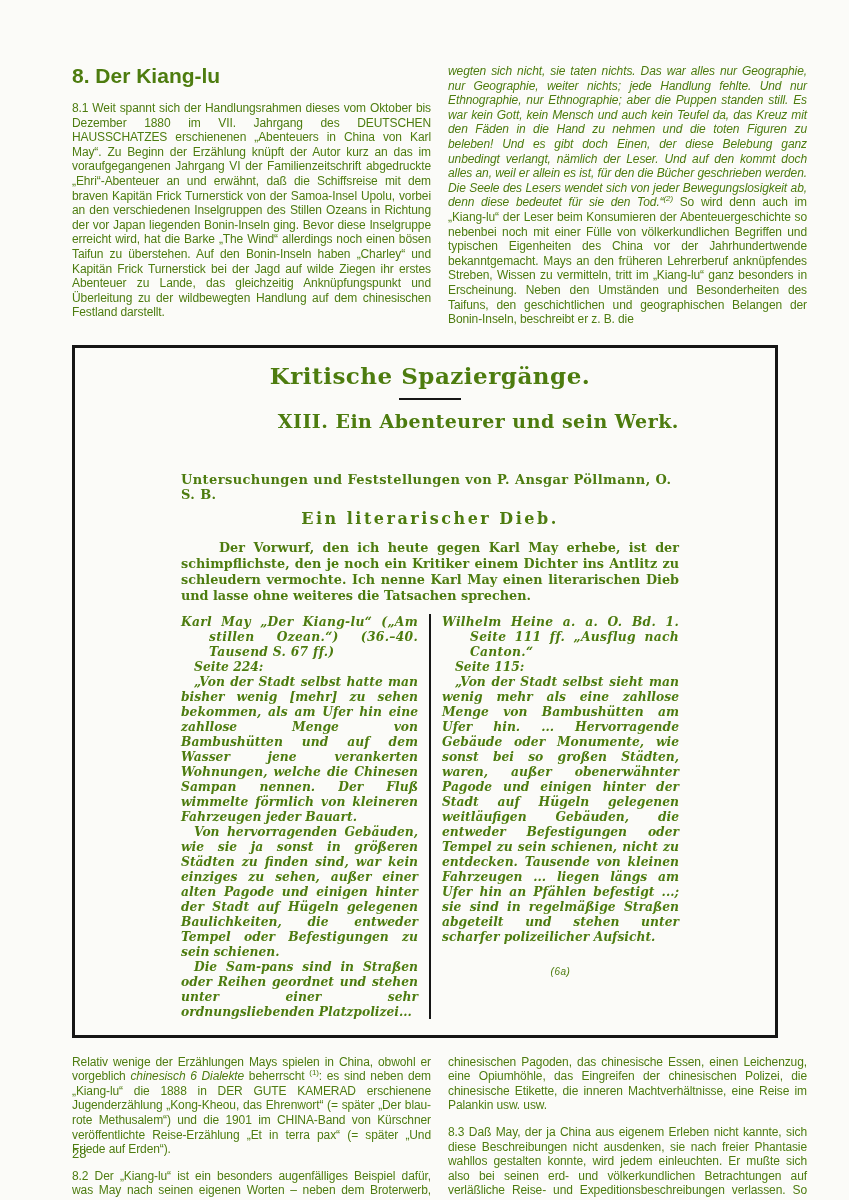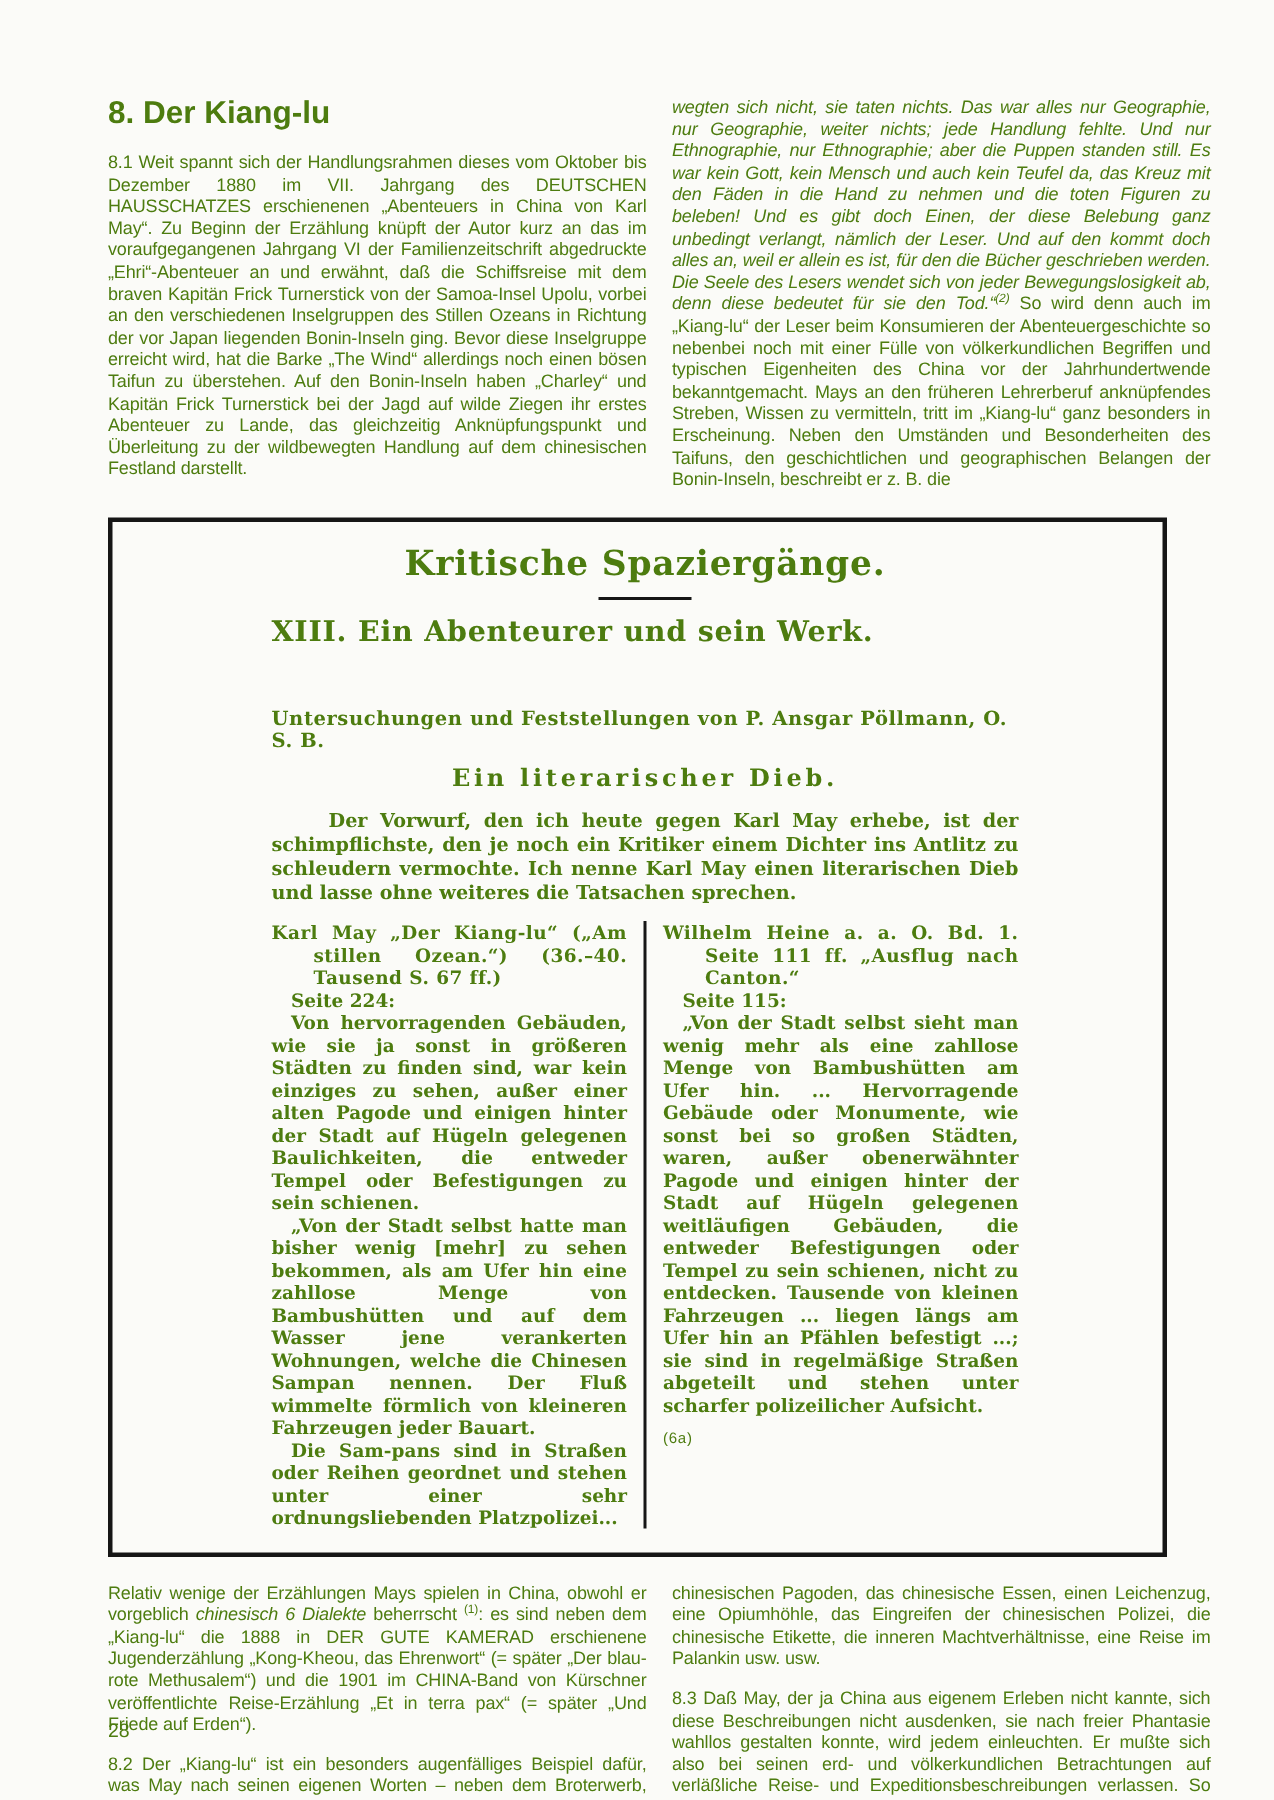--- a/index.html
+++ b/index.html
@@ -32,37 +32,37 @@
     width:700px;
     border:3px solid #161616;
     background:#fbfbf8;
   }
   .fax-inner{
     margin:14px 96px 16px 106px;
   }
   .fraktur{font-family:"DejaVu Serif", serif;font-weight:700;}
   .fax-title{font-size:23px;text-align:center;letter-spacing:0.5px;}
   .fax-rule{width:62px;height:2px;background:#161616;margin:9px auto 10px auto;}
-  .fax-section{font-size:19px;text-align:left;letter-spacing:0.5px;margin-bottom:28px;}
+  .fax-section{font-size:19px;text-align:right;letter-spacing:0.5px;margin-bottom:28px;}
   .fax-subtitle{font-size:13px;letter-spacing:0.4px;margin-bottom:7px;margin-top:40px;}
   .fax-part{font-size:12px;text-align:center;margin-bottom:7px;font-family:"Liberation Serif",serif;font-weight:700;}
   .fax-part-title{font-size:16px;text-align:center;letter-spacing:2.5px;margin-bottom:12px;}
   .fax-intro{
     margin:0 0 10px 0;font-size:12.8px;line-height:16px;
     text-align:justify;text-indent:38px;
   }
   .fax-cols{display:flex;}
-  .fax-col{width:240px;font-size:12.3px;line-height:15px;text-align:justify;}
+  .fax-col{width:240px;font-size:12.3px;line-height:15px;text-align:justify;font-style:italic;}
   .fax-divider{width:2px;background:#161616;margin:0 11px;}
   .fax-col-head{padding-left:28px;text-indent:-28px;letter-spacing:0.3px;}
   .fax-pageref{text-indent:13px;}
   .fax-p{margin:0;text-indent:13px;}
   .fax-caption{
     font-family:"Liberation Sans",sans-serif;font-weight:400;
-    font-size:10px;text-align:left;margin-top:8px;letter-spacing:0.5px;
+    font-size:10px;text-align:center;margin-top:20px;letter-spacing:0.5px;
   }
 
   .bottom{margin-top:17px;}
   p.b2{margin-top:12px;}
   .page-number{
     position:absolute;left:72px;top:1146px;
     font-size:13px;
   }
 </style>
 </head>
@@ -85,22 +85,22 @@
       <div class="fax-title fraktur">Kritische Spaziergänge.</div>
       <div class="fax-rule"></div>
       <div class="fax-section fraktur">XIII. Ein Abenteurer und sein Werk.</div>
       <div class="fax-subtitle fraktur">Untersuchungen und Feststellungen von P. Ansgar Pöllmann, O. S. B.</div>
       <div class="fax-part-title fraktur">Ein literarischer Dieb.</div>
       <p class="fax-intro fraktur">Der Vorwurf, den ich heute gegen Karl May erhebe, ist der schimpflichste, den je noch ein Kritiker einem Dichter ins Antlitz zu schleudern vermochte. Ich nenne Karl May einen literarischen Dieb und lasse ohne weiteres die Tatsachen sprechen.</p>
       <div class="fax-cols">
         <div class="fax-col fraktur">
           <div class="fax-col-head">Karl May „Der Kiang-lu“ („Am stillen Ozean.“) (36.–40. Tausend S. 67 ff.)</div>
           <div class="fax-pageref">Seite 224:</div>
+          <p class="fax-p">„Von der Stadt selbst hatte man bisher wenig [mehr] zu sehen bekommen, als am Ufer hin eine zahllose Menge von Bambushütten und auf dem Wasser jene verankerten Wohnungen, welche die Chinesen Sampan nennen. Der Fluß wimmelte förmlich von kleineren Fahrzeugen jeder Bauart.</p>
           <p class="fax-p">Von hervorragenden Gebäuden, wie sie ja sonst in größeren Städten zu finden sind, war kein einziges zu sehen, außer einer alten Pagode und einigen hinter der Stadt auf Hügeln gelegenen Baulichkeiten, die entweder Tempel oder Befestigungen zu sein schienen.</p>
-          <p class="fax-p">„Von der Stadt selbst hatte man bisher wenig [mehr] zu sehen bekommen, als am Ufer hin eine zahllose Menge von Bambushütten und auf dem Wasser jene verankerten Wohnungen, welche die Chinesen Sampan nennen. Der Fluß wimmelte förmlich von kleineren Fahrzeugen jeder Bauart.</p>
           <p class="fax-p">Die Sam-pans sind in Straßen oder Reihen geordnet und stehen unter einer sehr ordnungsliebenden Platzpolizei...</p>
         </div>
         <div class="fax-divider"></div>
         <div class="fax-col fraktur">
           <div class="fax-col-head">Wilhelm Heine a. a. O. Bd. 1. Seite 111 ff. „Ausflug nach Canton.“</div>
           <div class="fax-pageref">Seite 115:</div>
           <p class="fax-p">„Von der Stadt selbst sieht man wenig mehr als eine zahllose Menge von Bambushütten am Ufer hin. ... Hervorragende Gebäude oder Monumente, wie sonst bei so großen Städten, waren, außer obenerwähnter Pagode und einigen hinter der Stadt auf Hügeln gelegenen weitläufigen Gebäuden, die entweder Befestigungen oder Tempel zu sein schienen, nicht zu entdecken. Tausende von kleinen Fahrzeugen ... liegen längs am Ufer hin an Pfählen befestigt ...; sie sind in regelmäßige Straßen abgeteilt und stehen unter scharfer polizeilicher Aufsicht.</p>
           <div class="fax-caption">(6a)</div>
         </div>
       </div>

